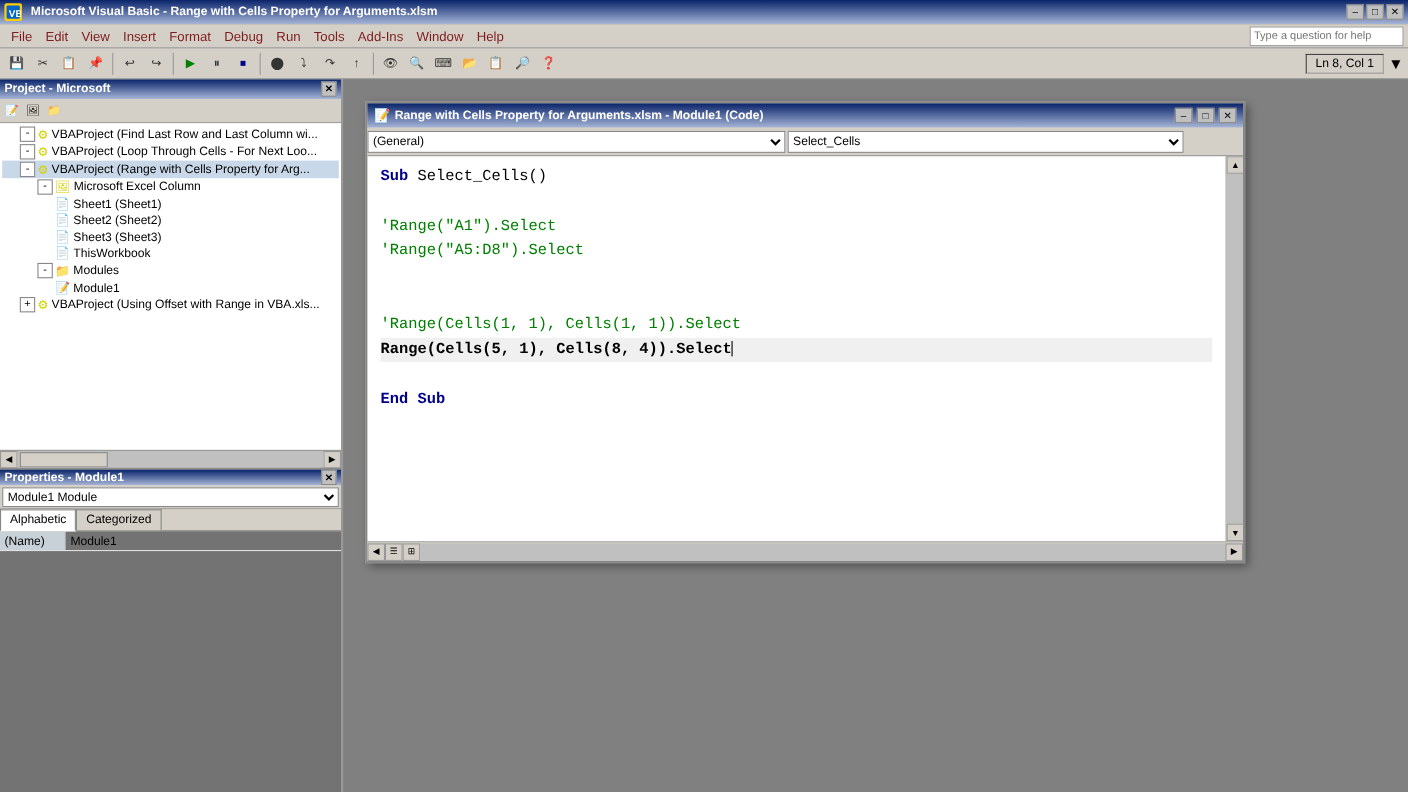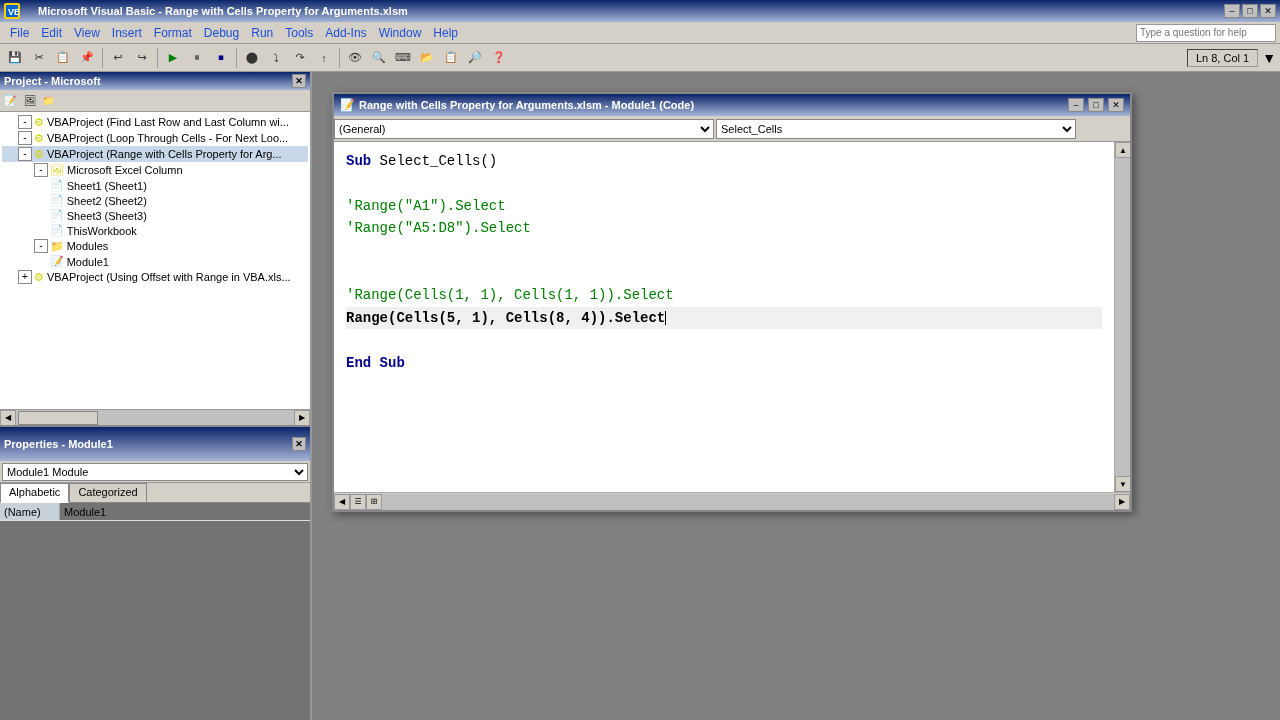--- a/index.html
+++ b/index.html
@@ -13,21 +13,21 @@
     }
 
     
     .title-bar {
       background: linear-gradient(to bottom, #0a246a, #a6b5d7);
       color: white;
       height: 22px;
       display: flex;
       align-items: center;
       padding: 0 4px;
-      gap: 18px;
+      gap: 8px;
     }
     .title-bar-icon {
       width: 16px;
       height: 16px;
       background: #ffcc00;
       border-radius: 2px;
       display: flex; align-items: center; justify-content: center;
       font-size: 10px; font-weight: bold; color: #333;
     }
     .title-bar-text {
@@ -53,21 +53,21 @@
       height: 22px;
       display: flex;
       align-items: center;
       border-bottom: 1px solid #999;
       padding: 0 4px;
     }
     .menu-item {
       padding: 2px 6px;
       font-size: 12px;
       cursor: pointer;
-      color: #1d4ed8;
+      color: #7f1d1d;
     }
     .menu-help-area {
       margin-left: auto;
       display: flex;
       align-items: center;
     }
     .help-input {
       width: 140px;
       height: 18px;
       border: 1px solid #999;
@@ -218,21 +218,21 @@
     
     .properties-panel {
       height: 295px;
       display: flex;
       flex-direction: column;
       border-top: 2px solid #888;
     }
     .prop-title-bar {
       background: linear-gradient(to bottom, #0a246a, #a6b5d7);
       color: white;
-      height: 34px;
+      height: 14px;
       display: flex;
       align-items: center;
       padding: 0 4px;
       font-size: 11px;
       font-weight: bold;
     }
     .prop-object-bar {
       background: #d4d0c8;
       height: 22px;
       display: flex;

